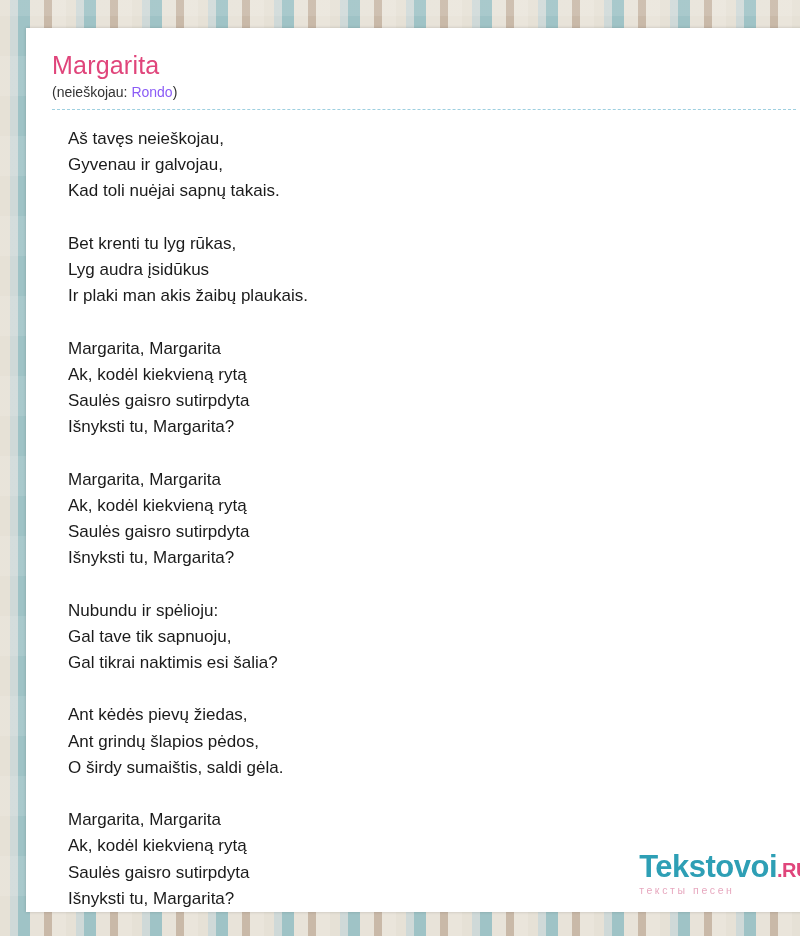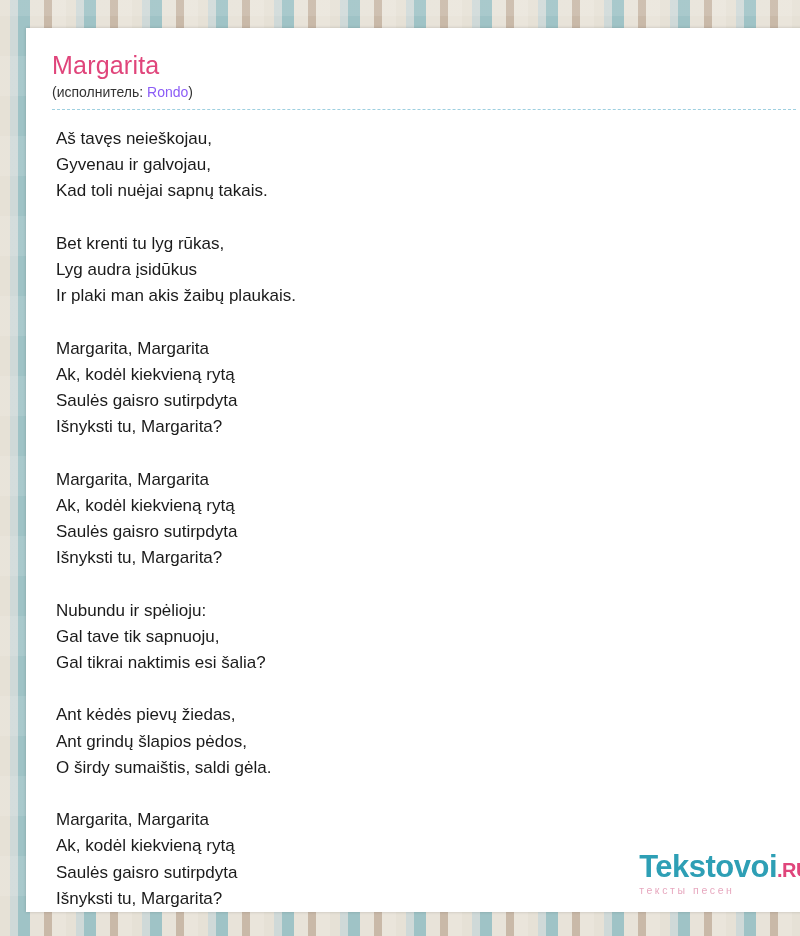--- a/index.html
+++ b/index.html
@@ -70,21 +70,21 @@
   }
   .performer-link {
     color: #8b5cf6;
     text-decoration: none;
   }
   .lyrics {
     font-size: 17px;
     line-height: 26.2px;
     color: #1b1b1b;
     white-space: pre-wrap;
-    margin: 4px;
+    margin: 16px;
     font-family: "Liberation Sans", sans-serif;
   }
   .watermark {
     position: absolute;
     right: 12px;
     bottom: 16px;
     text-align: right;
     user-select: none;
   }
   .wm-main {
@@ -111,21 +111,21 @@
 </head>
 <body>
 
 <div id="page-bg"></div>
 
 <div class="sheet">
 
   <h1 class="song-title">Margarita</h1>
 
   <div class="performer-line">
-    <span>(исполнитель:</span>
+    <span>(neieškojau:</span>
     <a href="#" class="performer-link">Rondo</a><span>)</span>
   </div>
 
   <div class="lyrics">Aš tavęs neieškojau,
 Gyvenau ir galvojau,
 Kad toli nuėjai sapnų takais.
 
 Bet krenti tu lyg rūkas,
 Lyg audra įsidūkus
 Ir plaki man akis žaibų plaukais.

